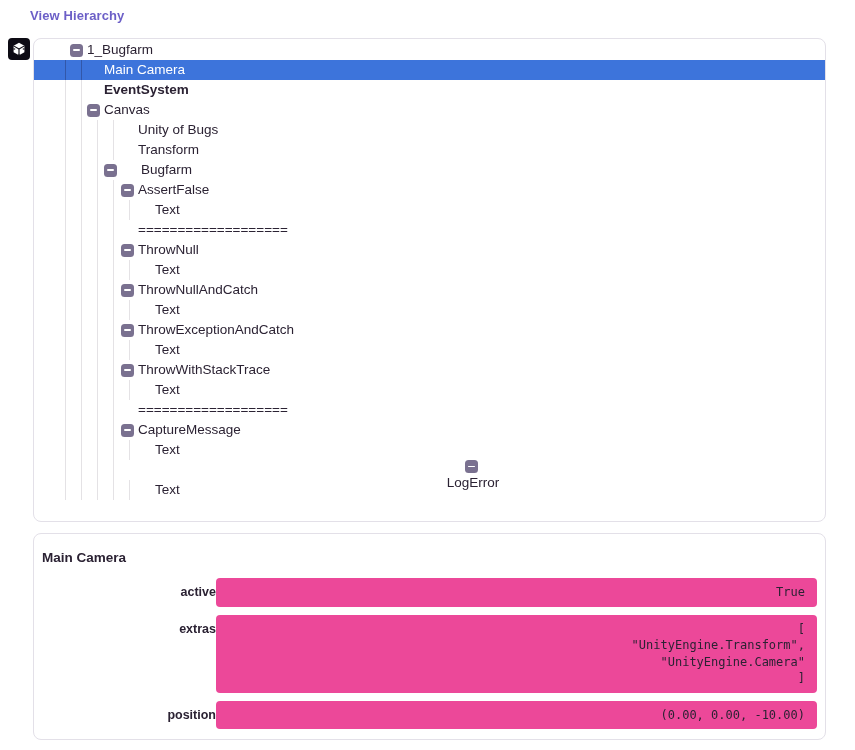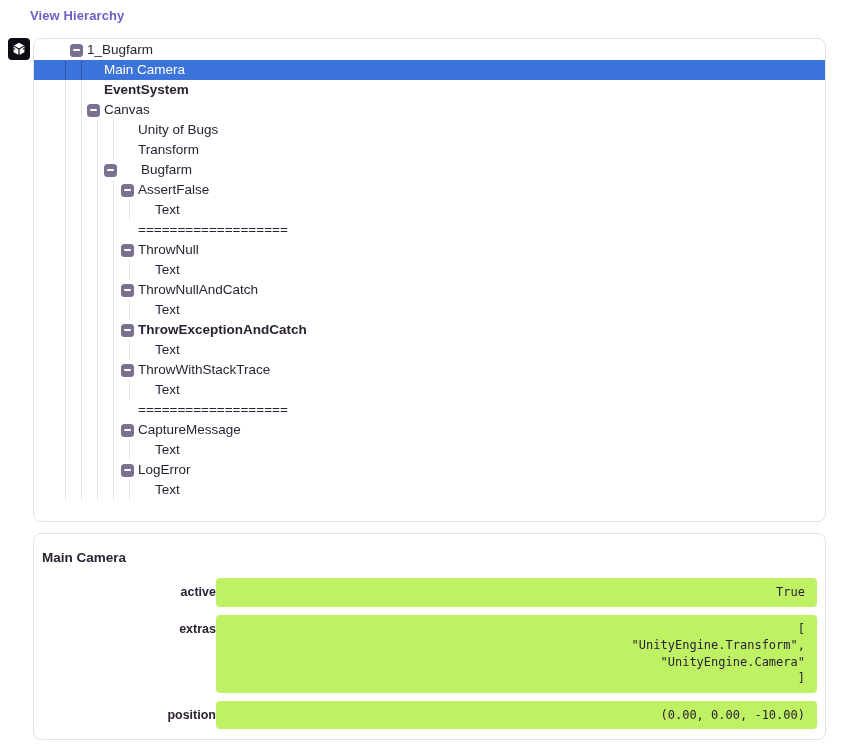--- a/index.html
+++ b/index.html
@@ -66,21 +66,21 @@
   .detail-title {
     margin:8px 0 13px 0; font-size:13.5px; font-weight:bold; color:#2b2233;
   }
   .detail-row {
     display:grid; grid-template-columns:174px 1fr; margin-bottom:8px;text-align:right;
   }
   .detail-key {
     font-size:12.5px; font-weight:bold; color:#2b2233; padding-top:7px;
   }
   .detail-value {
-    margin:0; background:#bef264; border-radius:4px;
+    margin:0; background:#ec4899; border-radius:4px;
     padding:6px 12px; white-space:pre;
     font-family:"DejaVu Sans Mono", monospace;
     font-size:12px; line-height:16.5px; color:#2b2233;
   }
 </style>
 </head>
 <body>
 
 <div class="vh-title">View Hierarchy</div>
 
@@ -212,21 +212,21 @@
     </div>
     <div class="tree-row" style="padding-left: 104px;">
       <span class="guide" style="left: 31px;"></span>
       <span class="guide" style="left: 47px;"></span>
       <span class="guide" style="left: 63px;"></span>
       <span class="guide" style="left: 79px;"></span>
       <span class="guide" style="left: 95px;"></span>
       <span class="expander-slot"></span>
       <span class="tree-label">Text</span>
     </div>
-    <div class="tree-row" style="padding-left: 87px; font-weight: bold;">
+    <div class="tree-row" style="padding-left: 87px;">
       <span class="guide" style="left: 31px;"></span>
       <span class="guide" style="left: 47px;"></span>
       <span class="guide" style="left: 63px;"></span>
       <span class="guide" style="left: 79px;"></span>
       <span class="expander-slot">
         <span class="expander"></span>
       </span>
       <span class="tree-label">ThrowExceptionAndCatch</span>
     </div>
     <div class="tree-row" style="padding-left: 104px;">
@@ -277,21 +277,21 @@
     </div>
     <div class="tree-row" style="padding-left: 104px;">
       <span class="guide" style="left: 31px;"></span>
       <span class="guide" style="left: 47px;"></span>
       <span class="guide" style="left: 63px;"></span>
       <span class="guide" style="left: 79px;"></span>
       <span class="guide" style="left: 95px;"></span>
       <span class="expander-slot"></span>
       <span class="tree-label">Text</span>
     </div>
-    <div class="tree-row" style="padding-left: 87px;">
+    <div class="tree-row" style="padding-left: 87px; flex-direction: column;">
       <span class="guide" style="left: 31px;"></span>
       <span class="guide" style="left: 47px;"></span>
       <span class="guide" style="left: 63px;"></span>
       <span class="guide" style="left: 79px;"></span>
       <span class="expander-slot">
         <span class="expander"></span>
       </span>
       <span class="tree-label">LogError</span>
     </div>
     <div class="tree-row" style="padding-left: 104px;">

